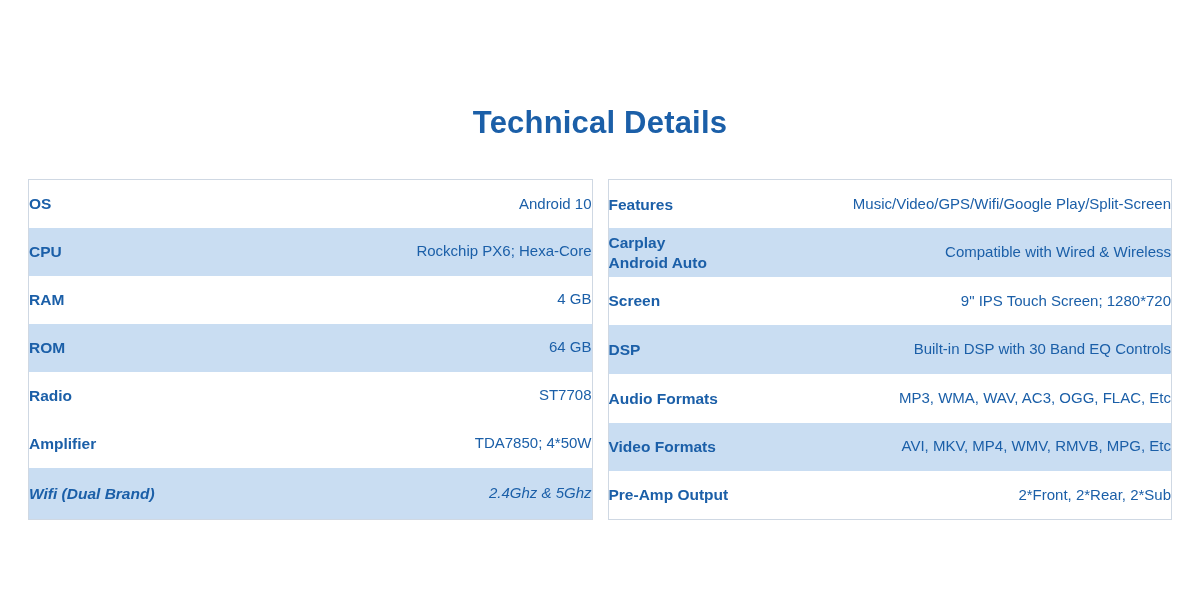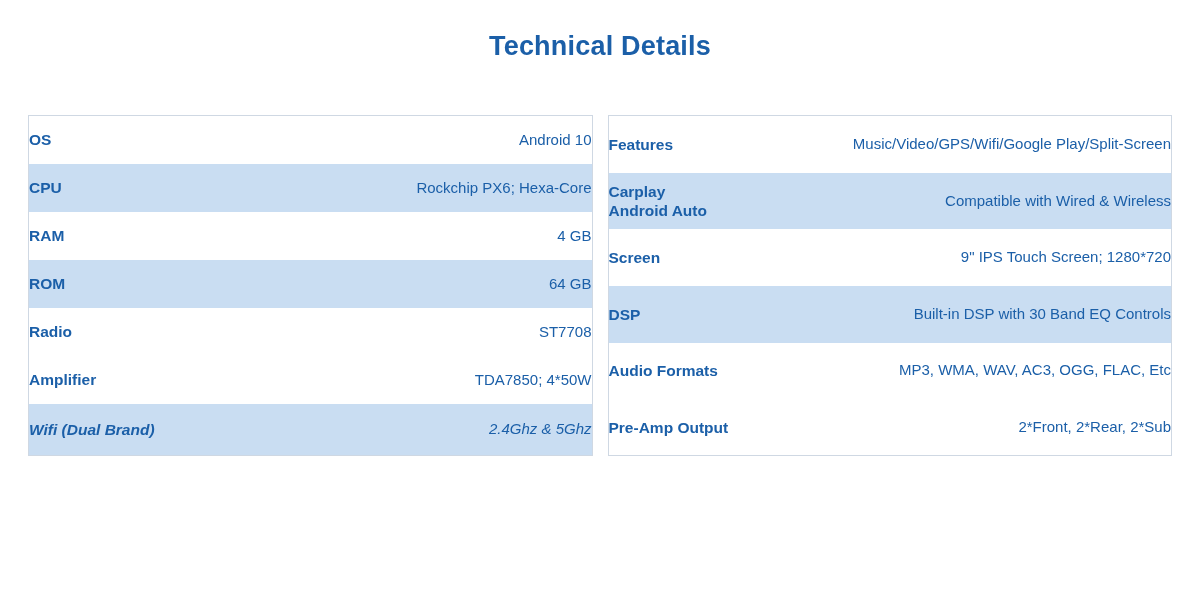--- a/index.html
+++ b/index.html
@@ -15,43 +15,42 @@
     overflow: hidden;
   }
   .page {
     position: relative;
     width: 1200px;
     height: 602px;
     box-sizing: border-box;
   }
   .title {
     text-align: center;
-    font-size: 27px;
+    font-size: 31px;
     font-weight: bold;
     color: #1b5fa8;
     letter-spacing: 0.2px;
-    padding-top: 30px;
+    padding-top: 104px;
     line-height: 1.2;
   }
   .tables {
     display: flex;
     gap: 15px;
     padding: 38px 28px 0 28px;
     box-sizing: border-box;
   }
   .tbl {
     flex: 1 1 0;
     border: 1px solid #cfd8e3;
     border-collapse: collapse;
     box-sizing: border-box;
   }
   table.tbl {
     width: 100%;
     table-layout: fixed;
-    margin-top: 15px;
   }
   table.tbl td {
     padding: 0;
     vertical-align: middle;
     border: none;
   }
   tr.row-alt td {
     background: #c9ddf2;
   }
   tr.row-plain td {
@@ -140,20 +139,24 @@
           <td class="v">9" IPS Touch Screen; 1280*720</td>
         </tr>
         <tr class="row-alt row-h-2">
           <td class="k">DSP</td>
           <td class="v">Built-in DSP with 30 Band EQ Controls</td>
         </tr>
         <tr class="row-plain row-h-2">
           <td class="k">Audio Formats</td>
           <td class="v">MP3, WMA, WAV, AC3, OGG, FLAC, Etc</td>
         </tr>
+        <tr class="row-alt row-h-2">
+          <td class="k">Video Formats</td>
+          <td class="v">AVI, MKV, MP4, WMV, RMVB, MPG, Etc</td>
+        </tr>
         <tr class="row-plain row-h-2">
           <td class="k">Pre-Amp Output</td>
           <td class="v">2*Front, 2*Rear, 2*Sub</td>
         </tr>
       </tbody>
     </table>
 
   </div>
 </div>
 

